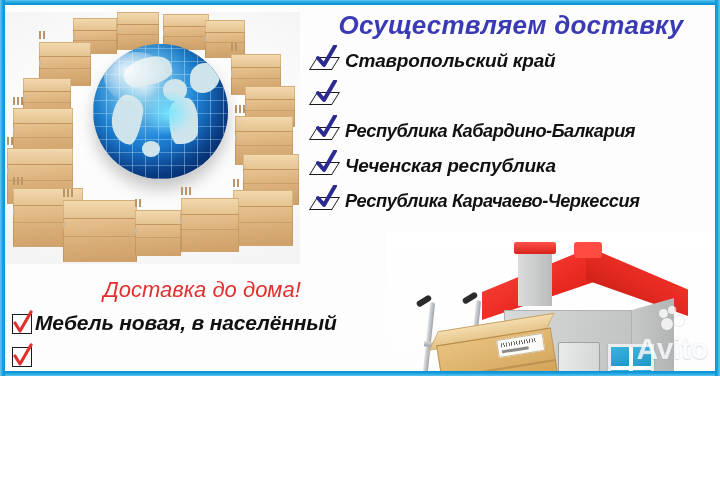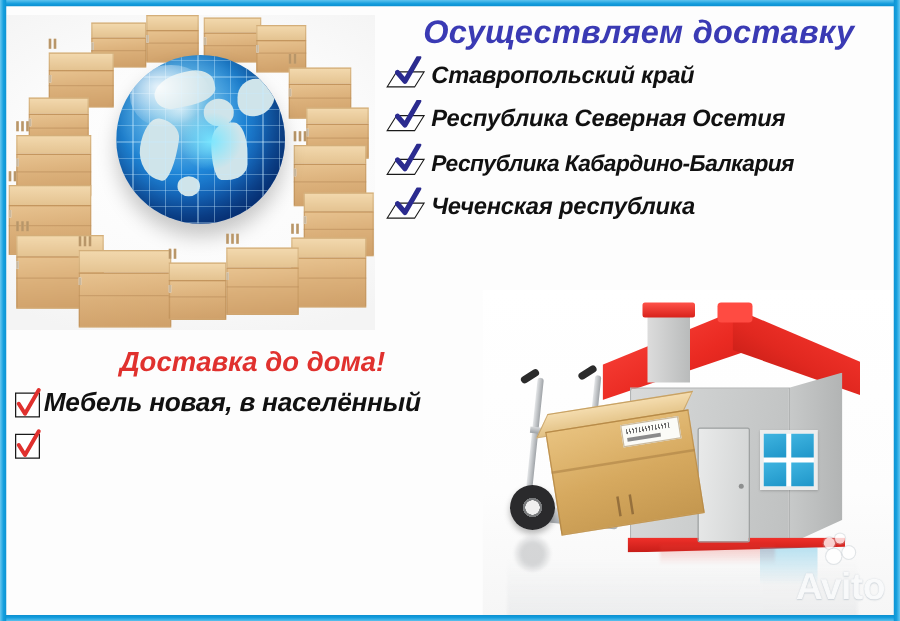--- a/index.html
+++ b/index.html
@@ -4,21 +4,21 @@
 <style>
   * { margin:0; padding:0; box-sizing:border-box; }
   html,body{ background:#ffffff; }
   body{
     width:720px; height:497px; overflow:hidden;
     font-family:"Liberation Sans", sans-serif;
     position:relative;
   }
   #poster{
     position:absolute; inset:0;
-    width:720px; height:497px;
+    width:720px; height:376px;
     background:#fdfdfd;
     overflow:hidden;
     padding-left:23px;
   }
   
   .frame-edge{ position:absolute; background:#29a8e0; z-index:40; pointer-events:none; }
   .frame-top{ left:0; top:0; width:720px; height:5px;
      background:linear-gradient(180deg,#5fc3ee 0%, #149ddd 60%, #0b8fd0 100%); }
   .frame-bottom{ left:0; bottom:0; width:720px; height:5px;
      background:linear-gradient(0deg,#5fc3ee 0%, #149ddd 60%, #0b8fd0 100%); }
@@ -140,21 +140,21 @@
     font-size:19px; line-height:22px; white-space:nowrap;
     letter-spacing:-.2px;
   }
   .region-row.small .region-label{ font-size:18.2px; letter-spacing:-.45px;text-align:right; }
 
   
   .bottom-left{
     position:absolute; left:12px; top:276px; width:372px; height:212px;
   }
   .red-head{
-    color:#e0312e; font-style:italic; font-weight:bold;
+    color:#e0312e; font-style:italic; font-weight:normal;
     font-size:22px; line-height:28px;
     text-align:center; padding-left:8px;
     white-space:nowrap;
   }
   .cl-item{ display:flex; align-items:flex-start; margin-top:4px; }
   .cbox{
     position:relative; flex:0 0 20px; width:20px; height:20px;
     border:1.6px solid #1a1a1a; background:#ffffff; margin-top:6px; margin-right:3px;
   }
   .cbox svg{ position:absolute; left:-1px; top:-5px; }
@@ -531,21 +531,20 @@
         <span class="region-label">Ставропольский край</span>
       </div>
 
       <div class="region-row">
         <span class="chk3d">
           <span class="plate"></span>
           <svg class="tick" viewBox="0 0 22 24">
             <path d="M2 13 L8 20 L19 1" fill="none" stroke="#2b2b8f" stroke-width="4" stroke-linecap="round" stroke-linejoin="round"></path>
           </svg>
         </span>
-        <span class="region-label">Республика Северная Осетия</span>
       </div>
 
       <div class="region-row small">
         <span class="chk3d">
           <span class="plate"></span>
           <svg class="tick" viewBox="0 0 22 24">
             <path d="M2 13 L8 20 L19 1" fill="none" stroke="#2b2b8f" stroke-width="4" stroke-linecap="round" stroke-linejoin="round"></path>
           </svg>
         </span>
         <span class="region-label">Республика Кабардино-Балкария</span>
@@ -554,20 +553,29 @@
       <div class="region-row">
         <span class="chk3d">
           <span class="plate"></span>
           <svg class="tick" viewBox="0 0 22 24">
             <path d="M2 13 L8 20 L19 1" fill="none" stroke="#2b2b8f" stroke-width="4" stroke-linecap="round" stroke-linejoin="round"></path>
           </svg>
         </span>
         <span class="region-label">Чеченская республика</span>
       </div>
 
+      <div class="region-row small">
+        <span class="chk3d">
+          <span class="plate"></span>
+          <svg class="tick" viewBox="0 0 22 24">
+            <path d="M2 13 L8 20 L19 1" fill="none" stroke="#2b2b8f" stroke-width="4" stroke-linecap="round" stroke-linejoin="round"></path>
+          </svg>
+        </span>
+        <span class="region-label">Республика Карачаево-Черкессия</span>
+      </div>
 
     </div>
   </div>
 
   <div class="bottom-left">
     <div class="red-head">Доставка до дома!</div>
 
     <div class="cl-item">
       <span class="cbox">
         <svg width="22" height="26" viewBox="0 0 22 26">

